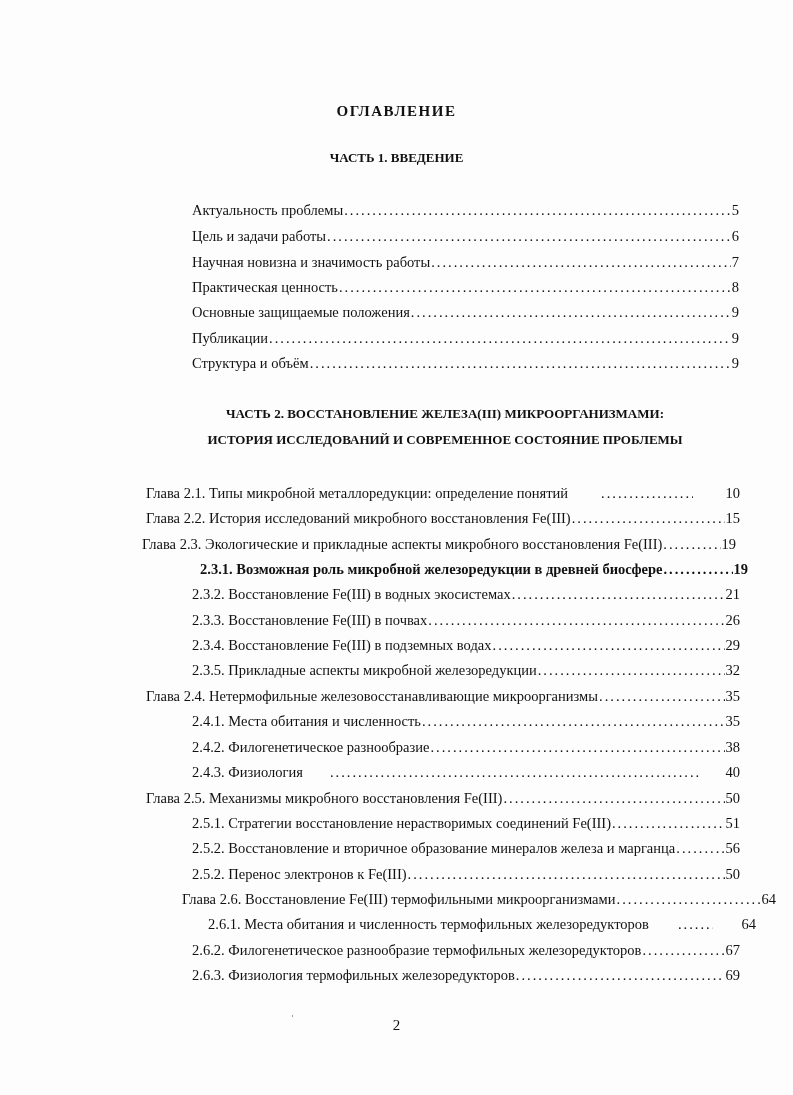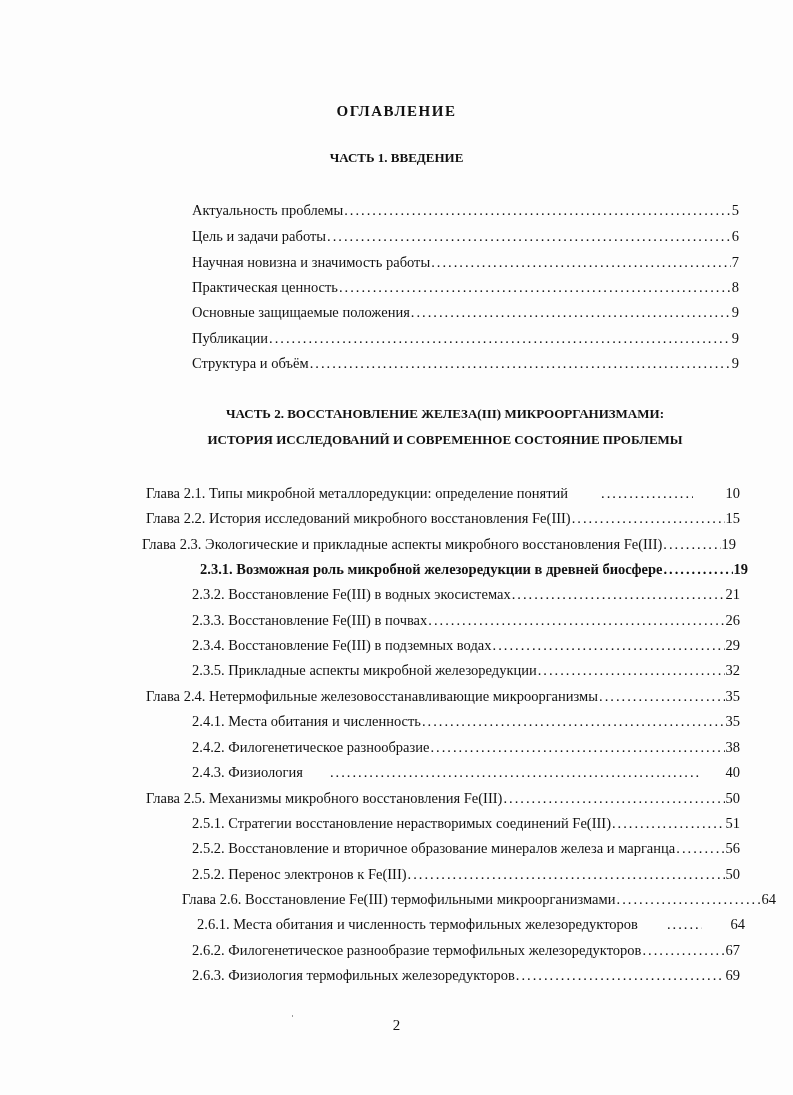--- a/index.html
+++ b/index.html
@@ -215,21 +215,21 @@
     <div class="toc-row" style="left:192px; width:548px; top:864px;">
       <span class="label">2.5.2. Перенос электронов к Fe(III)</span>
       <span class="leader"></span>
       <span class="page-num">50</span>
     </div>
     <div class="toc-row" style="left:146px; width:594px; top:889px;margin-left:36px;">
       <span class="label">Глава 2.6. Восстановление Fe(III) термофильными микроорганизмами</span>
       <span class="leader"></span>
       <span class="page-num">64</span>
     </div>
-    <div class="toc-row" style="left:197px; width:548px; top:914px;gap:28px;">
+    <div class="toc-row" style="left:208px; width:548px; top:914px;gap:28px;">
       <span class="label">2.6.1. Места обитания и численность термофильных железоредукторов</span>
       <span class="leader"></span>
       <span class="page-num">64</span>
     </div>
     <div class="toc-row" style="left:192px; width:548px; top:940px;">
       <span class="label">2.6.2. Филогенетическое разнообразие термофильных железоредукторов</span>
       <span class="leader"></span>
       <span class="page-num">67</span>
     </div>
     <div class="toc-row" style="left:192px; width:548px; top:965px;">

